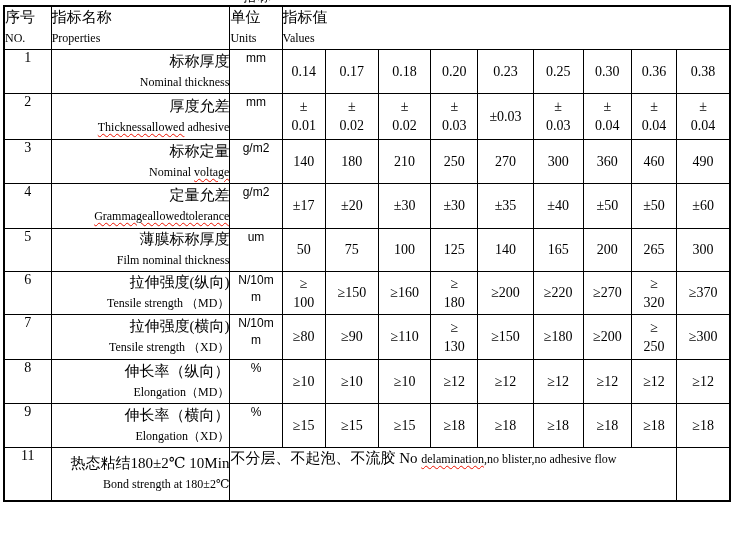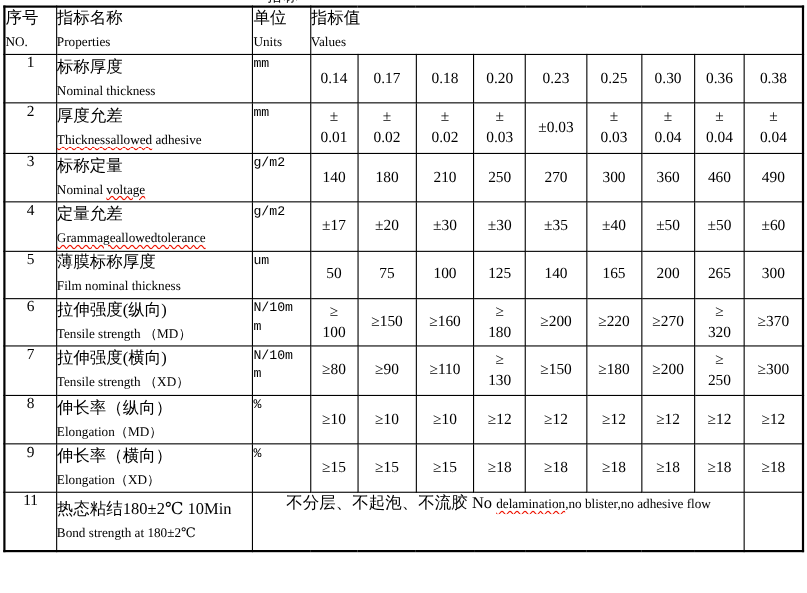--- a/index.html
+++ b/index.html
@@ -30,34 +30,34 @@
   }
   table.spec th, table.spec td {
     border: 1px solid var(--border-c, #000);
     padding: 0;
     overflow: hidden;
   }
   th.hdr { font-weight: normal; vertical-align: middle; text-align: left; }
   .cn   { font-size: 15px; line-height: 21px; font-family: "Liberation Serif", "DejaVu Serif", serif; }
   .en   { font-size: 12px; line-height: 20px; font-family: "Liberation Serif", "DejaVu Serif", serif; }
   td.no-cell   { text-align: center; vertical-align: top; padding-top: 3px; font-size: 14px; }
-  td.name-cell { text-align: left; vertical-align: middle; padding: 1px 4px 1px 8px; }
+  td.name-cell { text-align: right; vertical-align: middle; padding: 1px 4px 1px 8px; }
   td.unit-cell {
-    text-align: left; vertical-align: top; padding-top: 4px;
-    font-family: Liberation Mono, monospace;
+    text-align: center; vertical-align: top; padding-top: 4px;
+    font-family: Liberation Sans, sans-serif;
     font-size: 12px; line-height: 17px;
     white-space: pre-line;
   }
   td.val-cell {
     text-align: center; vertical-align: middle;
     font-size: 14px; line-height: 19px;
     white-space: pre-line;
   }
   td.merged-cell {
-    text-align: center; vertical-align: top;
+    vertical-align: top;
     padding-top: 4px;
     font-size: 15px; line-height: 20px;
   }
   .sq {
     text-decoration-line: underline;
     text-decoration-style: wavy;
     text-decoration-color: var(--squiggle-c, #e00);
     text-decoration-thickness: 1px;
     text-underline-offset: 2px;
   }

